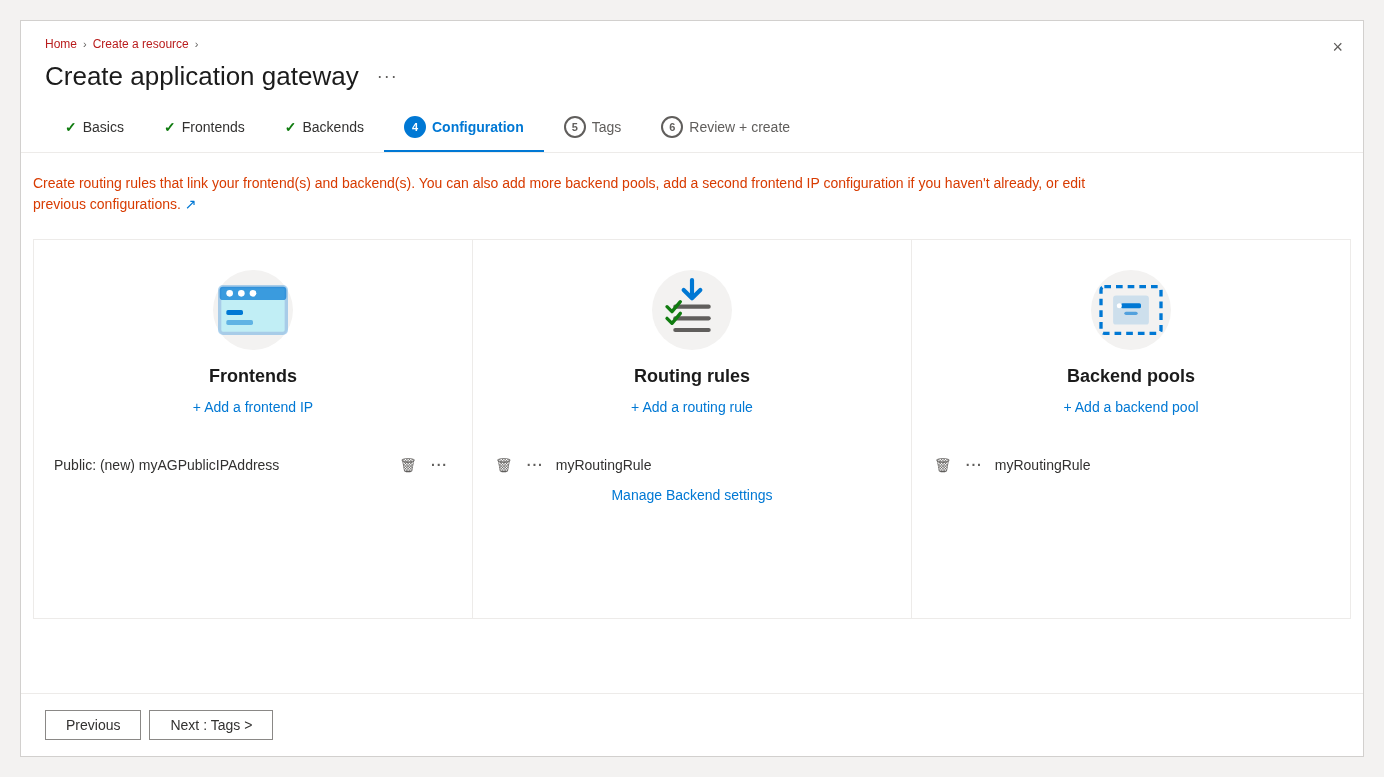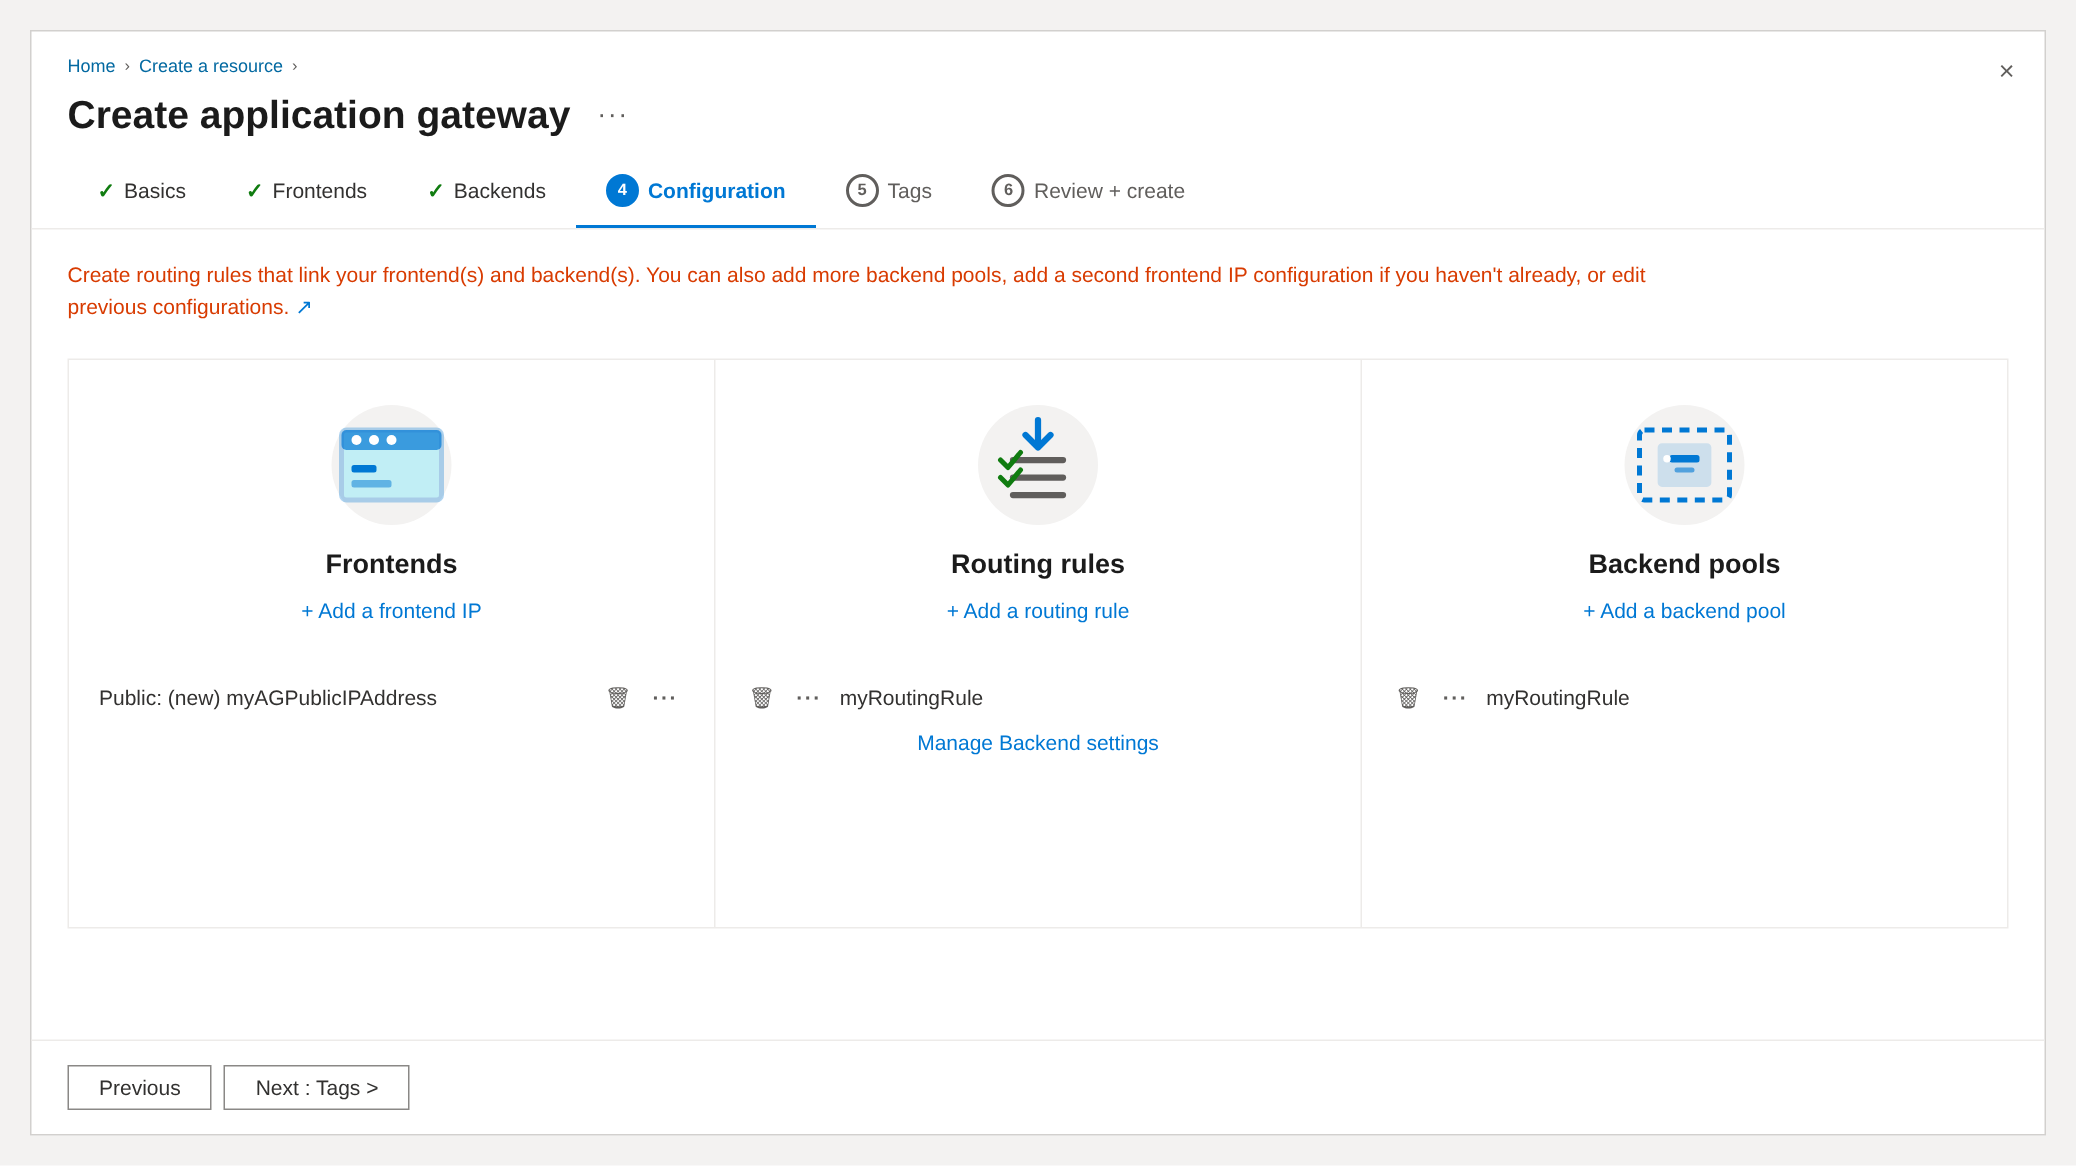--- a/index.html
+++ b/index.html
@@ -31,33 +31,33 @@
       gap: 6px;
       font-size: 12px;
       color: #0078d4;
       margin-bottom: 10px;
     }
     .breadcrumb-sep {
       color: #605e5c;
       font-size: 11px;
     }
     .breadcrumb a {
-      color: #0369a1;
+      color: #b91c1c;
       text-decoration: none;
       cursor: pointer;
     }
     .title-row {
       display: flex;
       align-items: center;
       gap: 12px;
       margin-bottom: 4px;
     }
     .panel-title {
       font-size: 26px;
-      font-weight: 700;
+      font-weight: 400;
       color: #1b1b1b;
     }
     .ellipsis-btn {
       background: none;
       border: none;
       cursor: pointer;
       font-size: 18px;
       color: #605e5c;
       padding: 2px 6px;
       letter-spacing: 1px;
@@ -116,21 +116,21 @@
       border-color: #0078d4;
       color: #fff;
     }
     .check-icon {
       color: #107c10;
       font-size: 14px;
       font-weight: 700;
     }
     .panel-content {
       flex: 1;
-      padding: 20px 24px;
+      padding: 20px 12px;
     }
     .info-text {
       color: #d83b01;
       font-size: 14px;
       margin-bottom: 24px;
       max-width: 1100px;
       line-height: 1.5;
     }
     .info-text .external-link {
       color: #0078d4;

